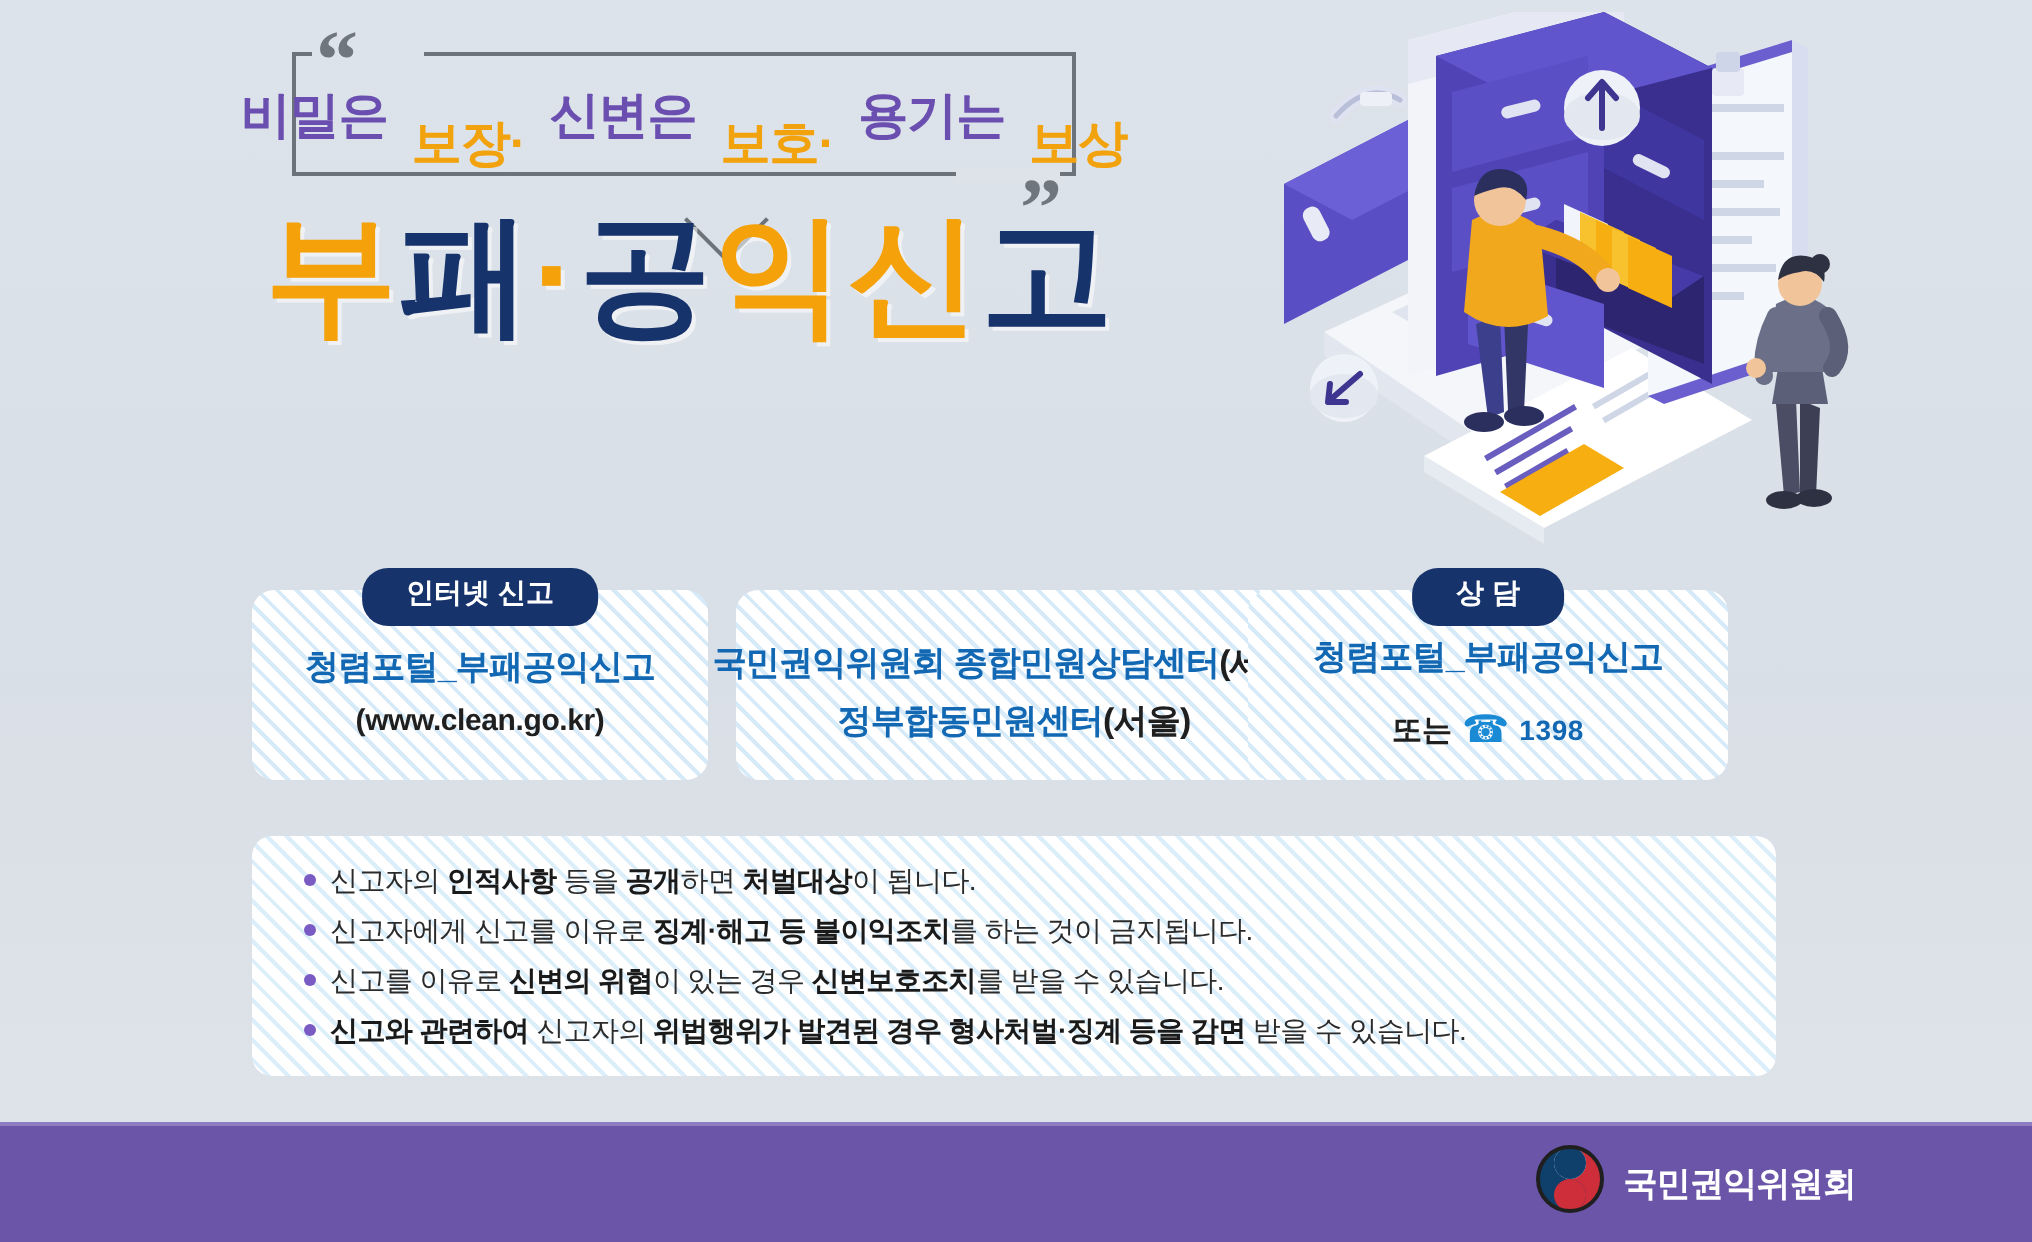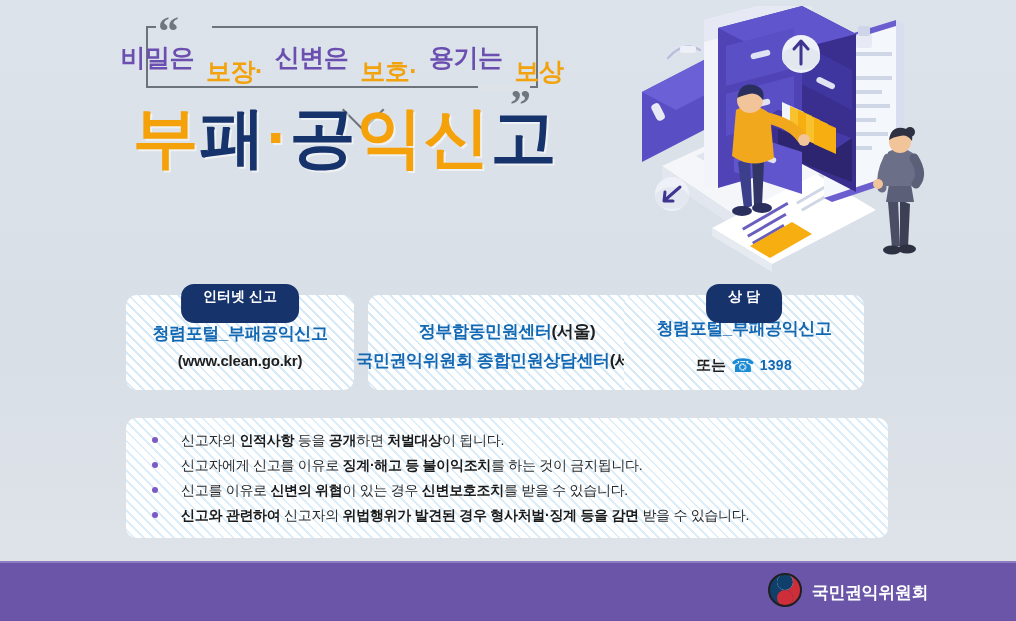--- a/index.html
+++ b/index.html
@@ -167,21 +167,21 @@
   .card-badge {
     position: absolute;
     top: -11px;
     left: 50%;
     transform: translateX(-50%);
     background: #17336b;
     color: #ffffff;
     font-size: 14px;
     font-weight: 700;
     letter-spacing: 0px;
-    padding: 4px 22px 17px;
+    padding: 4px 22px 7px;
     border-radius: 13px;
     white-space: nowrap;
   }
   .card-line1 {
     color: #1268b3;
     font-size: 17px;
     font-weight: 700;
     letter-spacing: -0.4px;
     white-space: nowrap;
     margin-top: 6px;
@@ -232,21 +232,21 @@
       45deg,
       #ffffff 0px, #ffffff 5px,
       #ddeefb 5px, #ddeefb 7px
     );
     box-sizing: border-box;
     padding: 14px 0 0 26px;
   }
   .note-item {
     display: flex;
     align-items: baseline;
-    gap: 23px;
+    gap: 7px;
     margin-bottom: 7px;
     font-size: 14px;
     letter-spacing: -0.3px;
     color: #2b2b2b;
     white-space: nowrap;
   }
   .note-dot {
     width: 6px;
     height: 6px;
     border-radius: 50%;
@@ -445,22 +445,22 @@
     </svg>
   </div>
 
   <div class="card" id="card-internet">
     <span class="card-badge">인터넷 신고</span>
     <span class="card-line1">청렴포털_부패공익신고</span>
     <span class="card-line2">(www.clean.go.kr)</span>
   </div>
 
   <div class="card" id="card-visit">
+    <span class="card-line1"><span>국민권익위원회 종합민원상담센터</span><span class="paren">(세종),</span></span>
     <span class="card-line1"><span>정부합동민원센터</span><span class="paren">(서울)</span></span>
-    <span class="card-line1"><span>국민권익위원회 종합민원상담센터</span><span class="paren">(세종),</span></span>
   </div>
 
   <div class="card" id="card-consult">
     <span class="card-badge">상 담</span>
     <span class="card-line1">청렴포털_부패공익신고</span>
     <span class="phone-row">
       <span class="phone-or">또는</span>
       <span class="phone-glyph">☎</span>
       <span class="phone-num">1398</span>
     </span>

